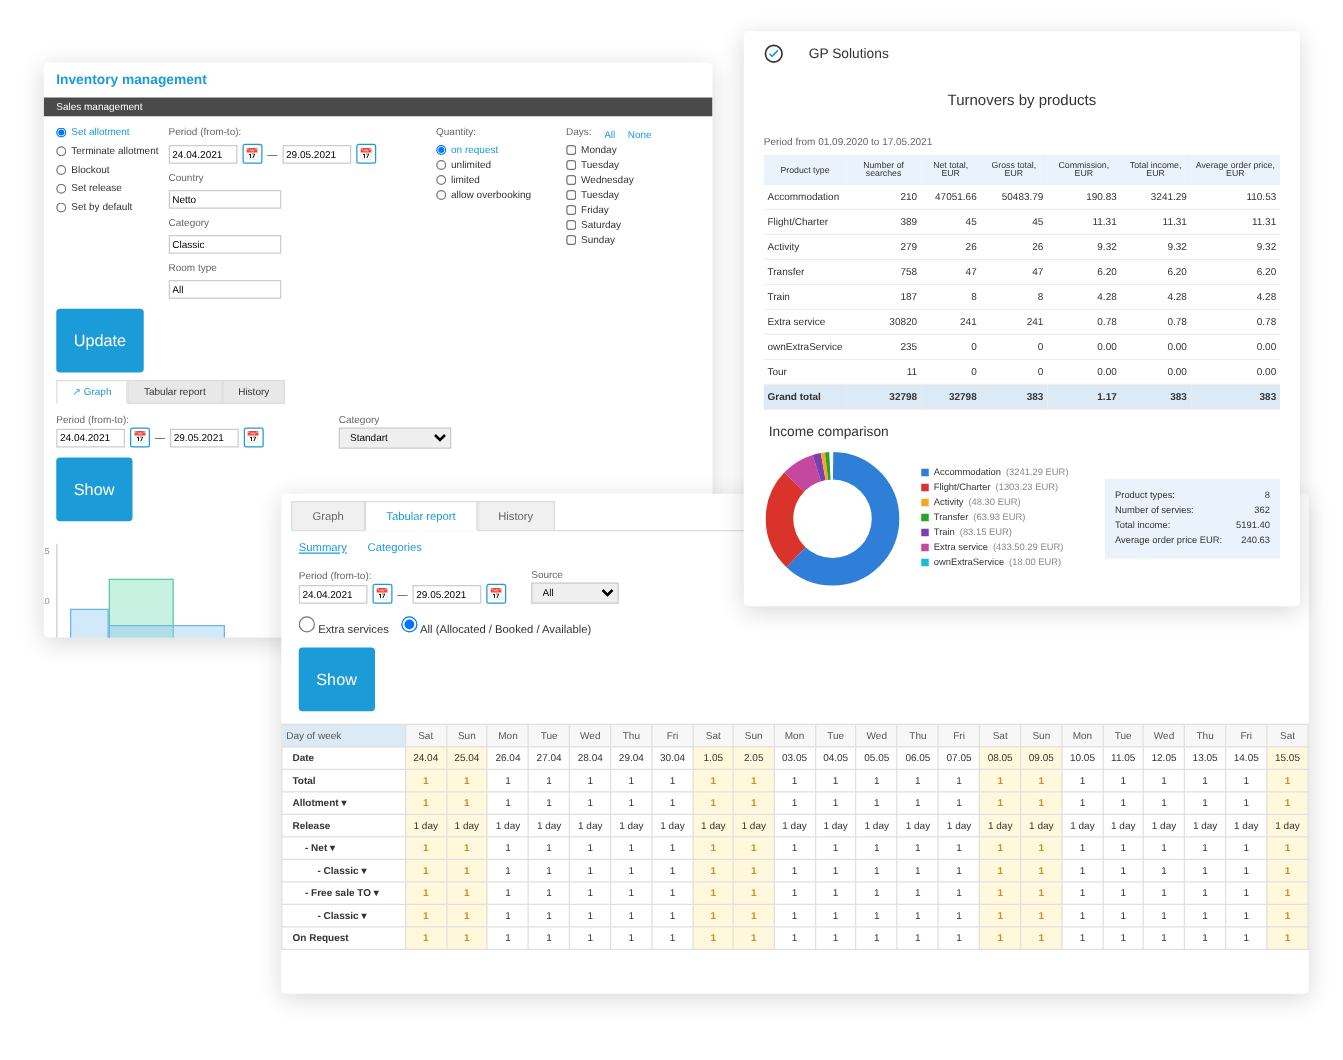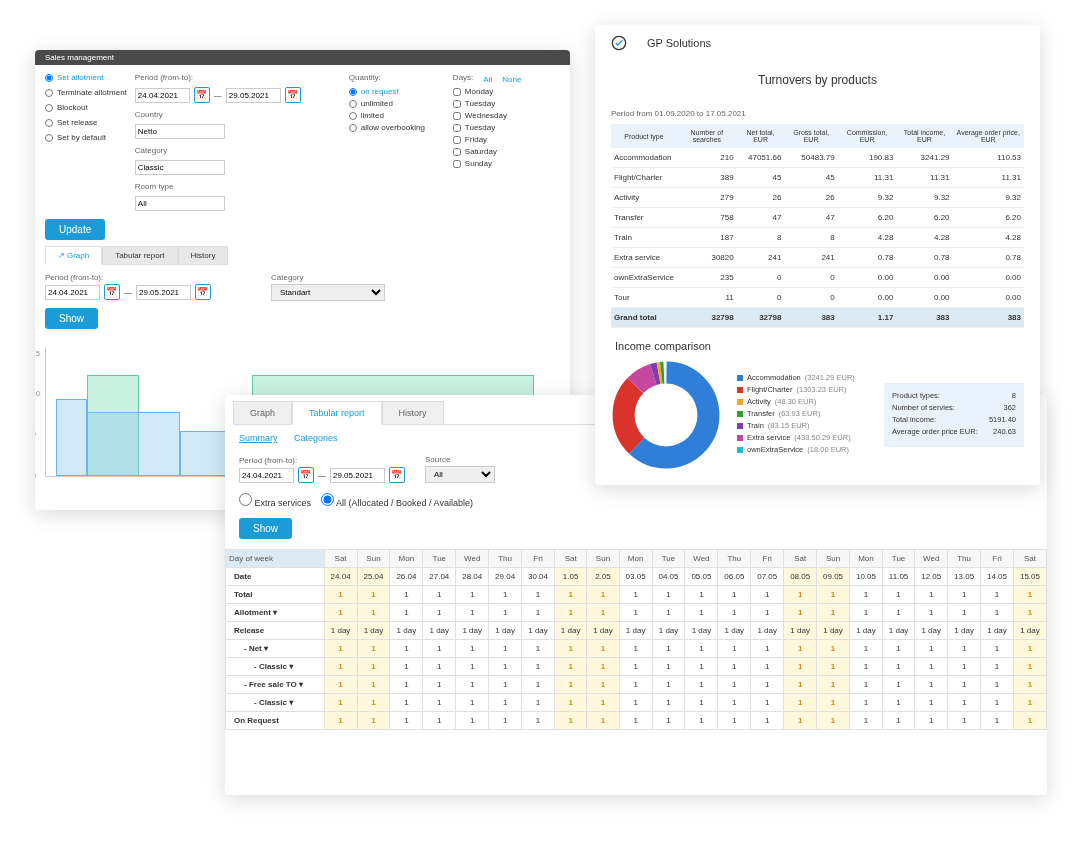--- a/index.html
+++ b/index.html
@@ -13,21 +13,21 @@
 .col{display:flex;flex-direction:column;gap:3px;font-size:8px}
 .lbl{color:#666;font-size:8px;margin-bottom:2px}
 .radio-row,.check-row{display:flex;align-items:center;gap:4px;font-size:8px;margin-bottom:3px}
 .radio-row input,.check-row input{width:8px;height:8px}
 .sel{color:#1b9cd8}
 .dateinp{display:flex;align-items:center;gap:4px}
 .dateinp input{width:55px;font-size:8px;padding:2px;border:1px solid #ccc}
 .calicon{width:16px;height:16px;border:1px solid #1b9cd8;border-radius:2px;display:inline-flex;align-items:center;justify-content:center;color:#1b9cd8;font-size:9px}
 .txtinp{width:90px;font-size:8px;padding:2px;border:1px solid #ccc}
 .link{color:#1b9cd8;cursor:pointer}
-.btn{background:#1b9cd8;color:#fff;border:none;padding:5px 14px;border-radius:3px;font-size:10px;cursor:pointer}
+.btn{background:#1b9cd8;color:#fff;border:none;padding:18px 14px;border-radius:3px;font-size:13px;cursor:pointer}
 .tabs{display:flex;gap:0;margin:6px 10px 0}
 .tab{padding:4px 12px;font-size:8px;background:#e8e8e8;border:1px solid #ddd;cursor:pointer}
 .tab.act{background:#fff;color:#1b9cd8;border-bottom:1px solid #fff}
 .chart-ax{position:relative;height:130px;margin:10px 10px 0;border-left:1px solid #ccc;border-bottom:1px solid #ccc}
 .ytick{position:absolute;left:-14px;font-size:7px;color:#888}
 .barbox{position:absolute;bottom:0}
 .greenbar{background:rgba(120,220,180,.4);border:1px solid #5cc9a0}
 .bluebar{background:rgba(140,200,240,.4);border:1px solid #6bb8e8}
 
 #tabr{left:225px;top:395px;width:822px;height:400px}
@@ -65,20 +65,21 @@
 .legend div{margin-bottom:3px;display:flex;align-items:center;gap:4px}
 .sq{width:6px;height:6px;display:inline-block}
 .sumbox{background:#eaf3fb;padding:8px;font-size:7.5px;width:140px}
 .sumbox div{display:flex;justify-content:space-between;margin-bottom:3px}
 select{font-size:8px;padding:2px 4px;border:1px solid #ccc}
 </style>
 </head>
 <body>
 
 <div id="inv" class="card">
+  <div class="title">Inventory management</div>
   <div class="bar">Sales management</div>
   <div class="form">
     <div class="col" id="inv-radios">
         <div class="radio-row">
           <input type="radio" checked="" style="">
           <span class="sel">Set allotment</span>
         </div>
         <div class="radio-row">
           <input type="radio" style="">
           <span>Terminate allotment</span>
@@ -184,21 +185,21 @@
         <input value="24.04.2021" style="">
         <span class="calicon">📅</span>
         <span>—</span>
         <input value="29.05.2021" style="">
         <span class="calicon">📅</span>
       </div>
       <div style="margin-top:8px"><button class="btn">Show</button></div>
     </div>
     <div>
       <div class="lbl">Category</div>
-      <select style="width:114px"><option>Standart</option></select>
+      <select style="width:90px"><option>Standart</option></select>
     </div>
   </div>
   <div class="chart-ax">
     <span class="ytick" style="bottom:92%">15</span>
     <span class="ytick" style="bottom:61%">10</span>
     <span class="ytick" style="bottom:30%">5</span>
     <span class="ytick" style="bottom:-2%">0</span>
     <div class="barbox greenbar" style="left:8%;width:10%;height:78%"></div>
     <div class="barbox greenbar" style="left:40%;width:55%;height:78%"></div>
     <div class="barbox bluebar" style="left:2%;width:6%;height:60%"></div>

